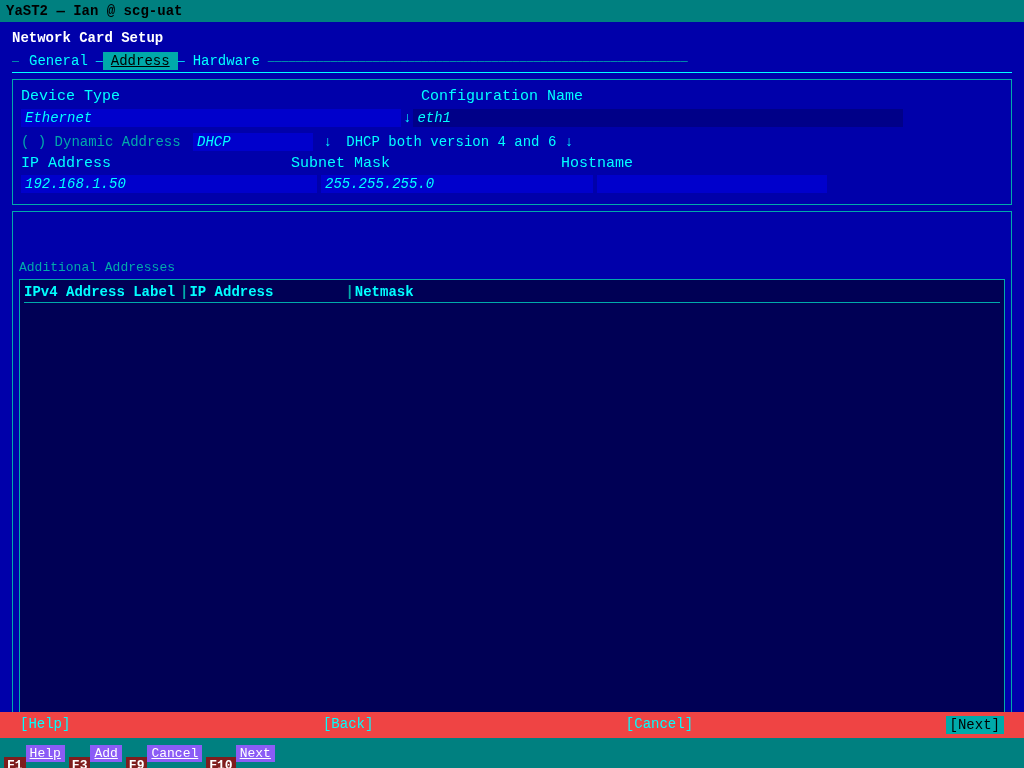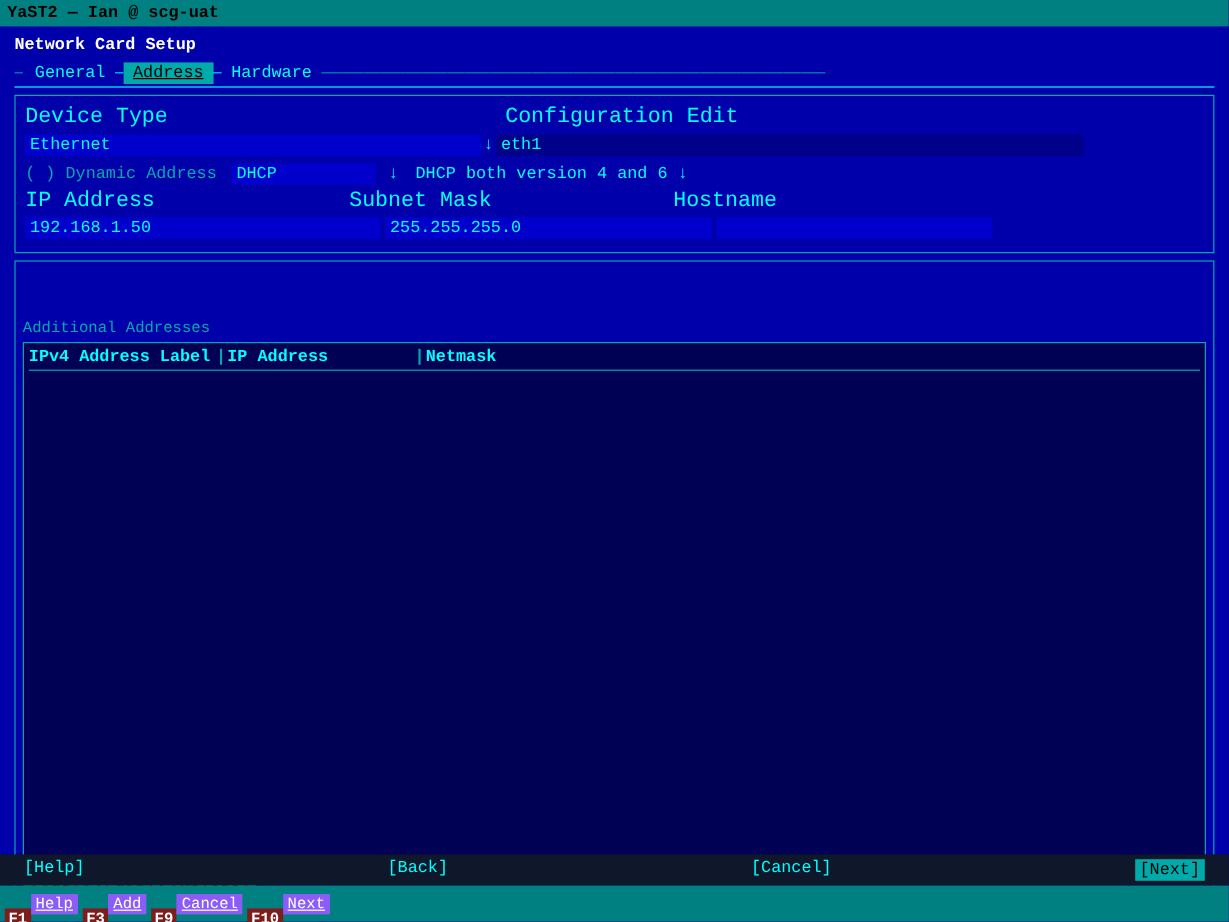--- a/index.html
+++ b/index.html
@@ -73,20 +73,21 @@
     }
 
     .input-field {
       background: #000080;
       color: #00ffff;
       border: none;
       outline: none;
       font-family: 'Courier New', Courier, monospace;
       font-size: 14px;
       padding: 1px 4px;
+      font-style: italic;
     }
 
     .input-device-type {
       width: 380px;
       background: #0000aa;
       color: #00ffff;
     }
 
     .select-arrow {
       color: #00ffff;
@@ -109,21 +110,21 @@
 
     .fields-row {
       display: flex;
       align-items: center;
       margin-bottom: 3px;
       gap: 0;
     }
 
     .field-label {
       color: #00ffff;
-      font-size: 18px;
+      font-size: 15px;
     }
 
     .field-input {
       background: #0000cc;
       color: #00ffff;
       border: none;
       outline: none;
       font-family: 'Courier New', Courier, monospace;
       font-size: 14px;
       padding: 1px 4px;
@@ -190,21 +191,21 @@
 
     
     #nav-bar {
       position: absolute;
       bottom: 30px;
       left: 0;
       right: 0;
       display: flex;
       justify-content: space-between;
       padding: 4px 20px;
-      background: #0f172a;
+      background: #ef4444;
     }
 
     .nav-btn {
       color: #00ffff;
       cursor: pointer;
       font-family: 'Courier New', Courier, monospace;
       font-size: 14px;
     }
 
     .nav-btn-active {
@@ -287,21 +288,21 @@
     <span class="tab-separator">⎯</span>
     <span class="tab">Hardware</span>
     <span style="color:#00aaaa; flex:1; display:inline-block; border-bottom: none;">⎯⎯⎯⎯⎯⎯⎯⎯⎯⎯⎯⎯⎯⎯⎯⎯⎯⎯⎯⎯⎯⎯⎯⎯⎯⎯⎯⎯⎯⎯⎯⎯⎯⎯⎯⎯⎯⎯⎯⎯⎯⎯⎯⎯⎯⎯⎯⎯⎯⎯⎯⎯⎯⎯⎯⎯⎯⎯⎯⎯</span>
   </div>
 
   <div id="form-area">
 
     <div class="form-row">
       <span class="field-label" style="min-width:200px;">Device Type</span>
       <span style="min-width:200px;"></span>
-      <span class="field-label">Configuration Edit</span>
+      <span class="field-label">Configuration Name</span>
     </div>
 
     <div class="form-row" style="margin-bottom:6px;">
       <input class="input-field input-device-type" type="text" value="Ethernet" style="width: 380px; background: rgb(0, 0, 204);" readonly="">
       <span class="select-arrow">↓</span>
       <input class="input-field eth-input" type="text" value="eth1" style="background: rgb(0, 0, 136); width: 490px;" readonly="">
     </div>
 
 
     <div class="radio-row">

